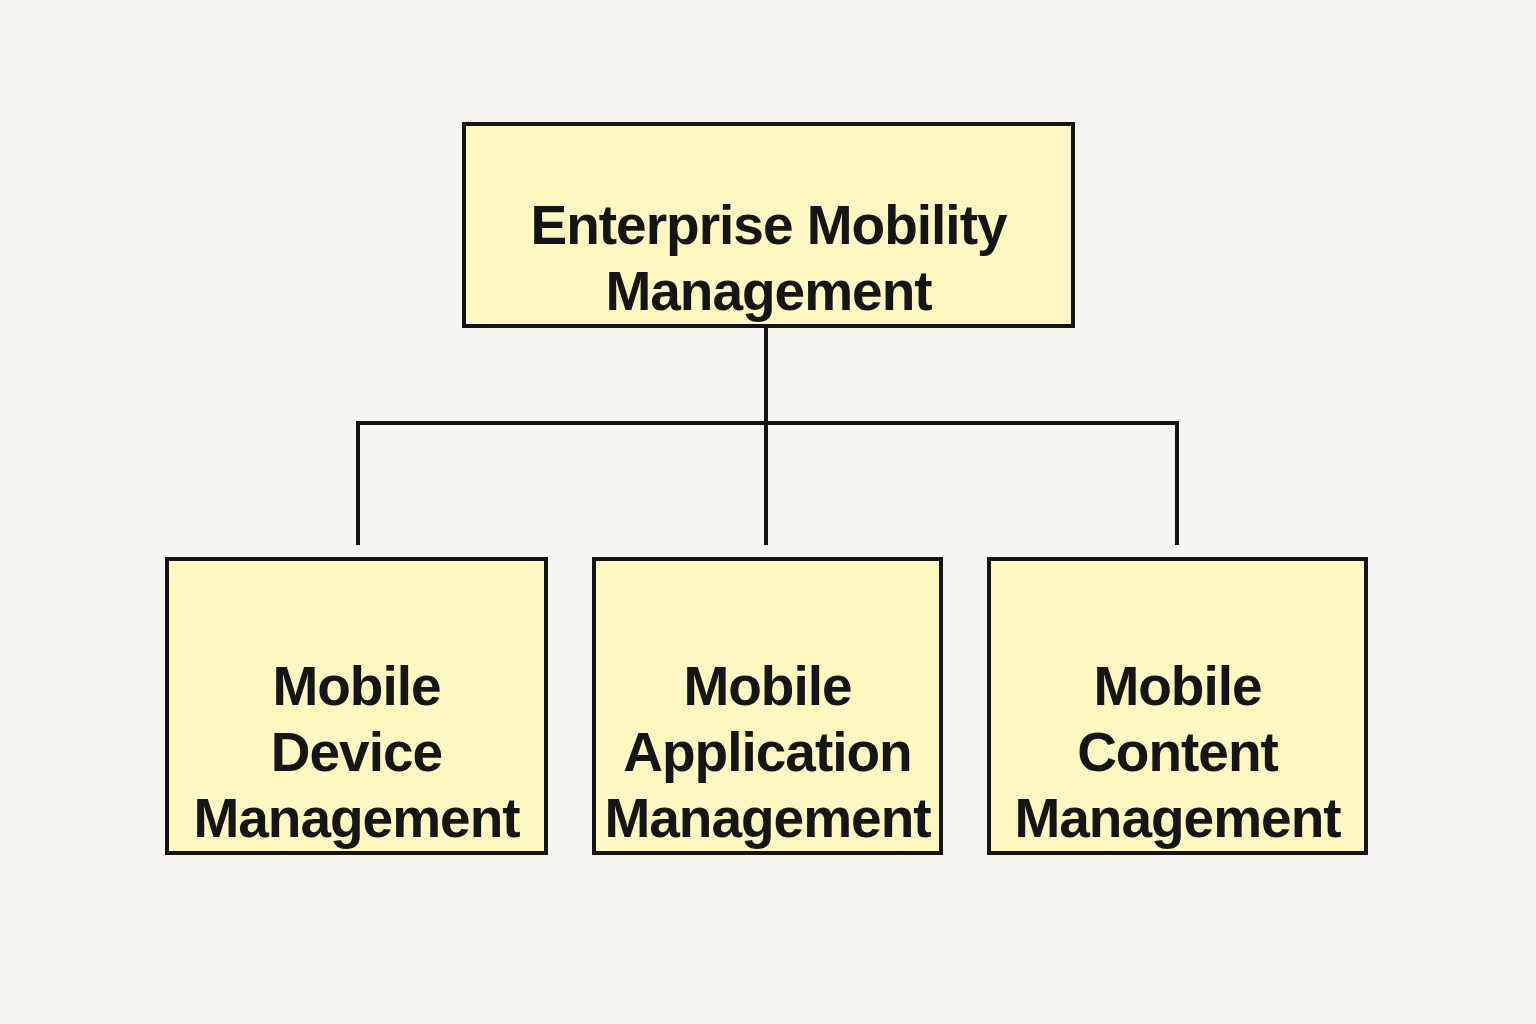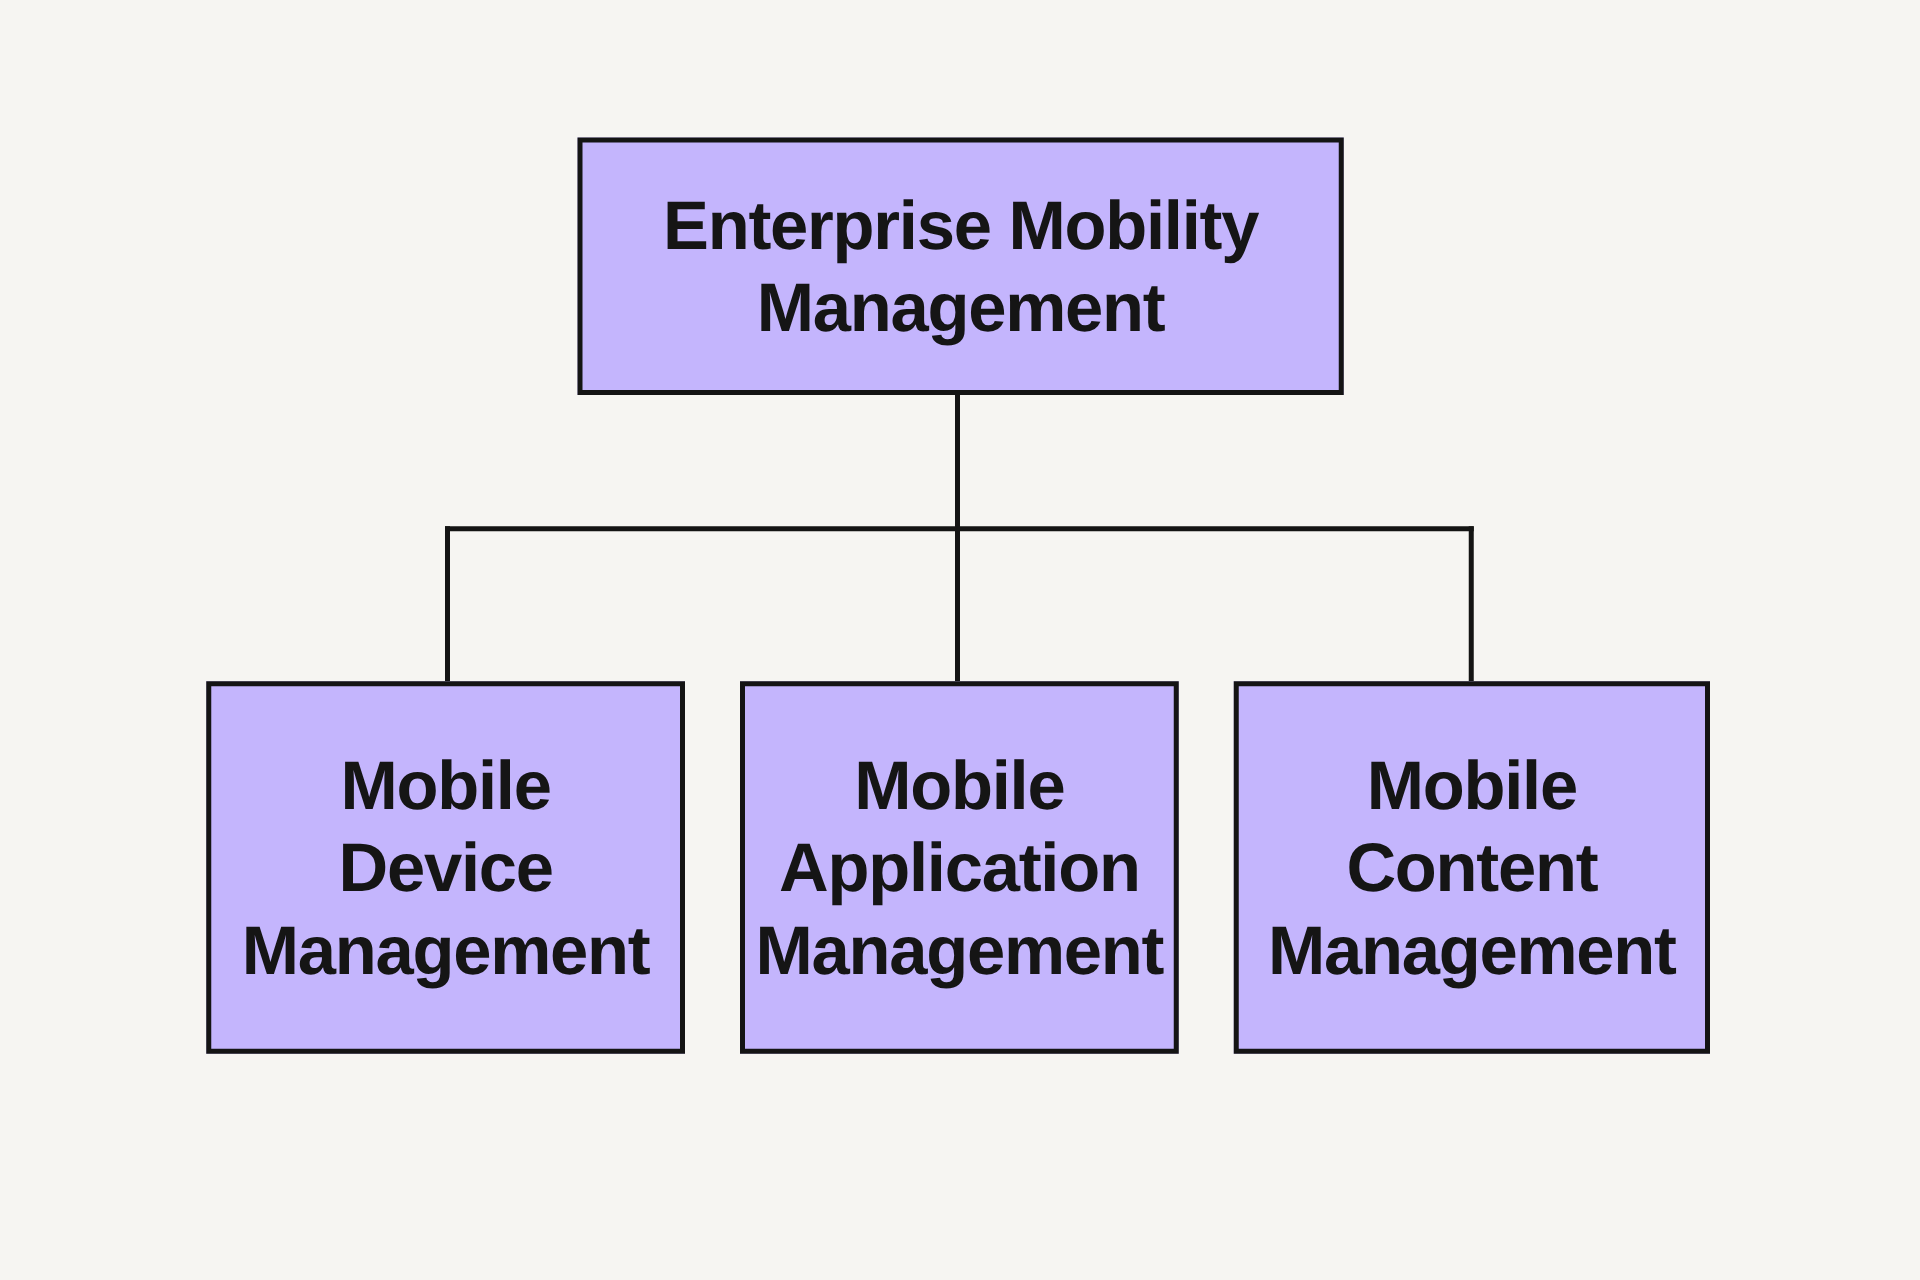--- a/index.html
+++ b/index.html
@@ -15,25 +15,26 @@
     font-family: "Liberation Sans", sans-serif;
   }
   .canvas {
     position: absolute;
     inset: 0;
   }
   .node {
     position: absolute;
     box-sizing: border-box;
     border: 4px solid #141414;
-    background: #c4b5fd;
+    background: #fef9c3;
     display: flex;
-    align-items: center;
+    align-items: flex-end;
     justify-content: center;
     text-align: center;
+    margin-top: 12px;
   }
   .node-label {
     font-weight: 700;
     font-size: 55px;
     line-height: 66px;
     letter-spacing: -1px;
     color: #151515;
     white-space: pre-line;
   }
   .connector {

